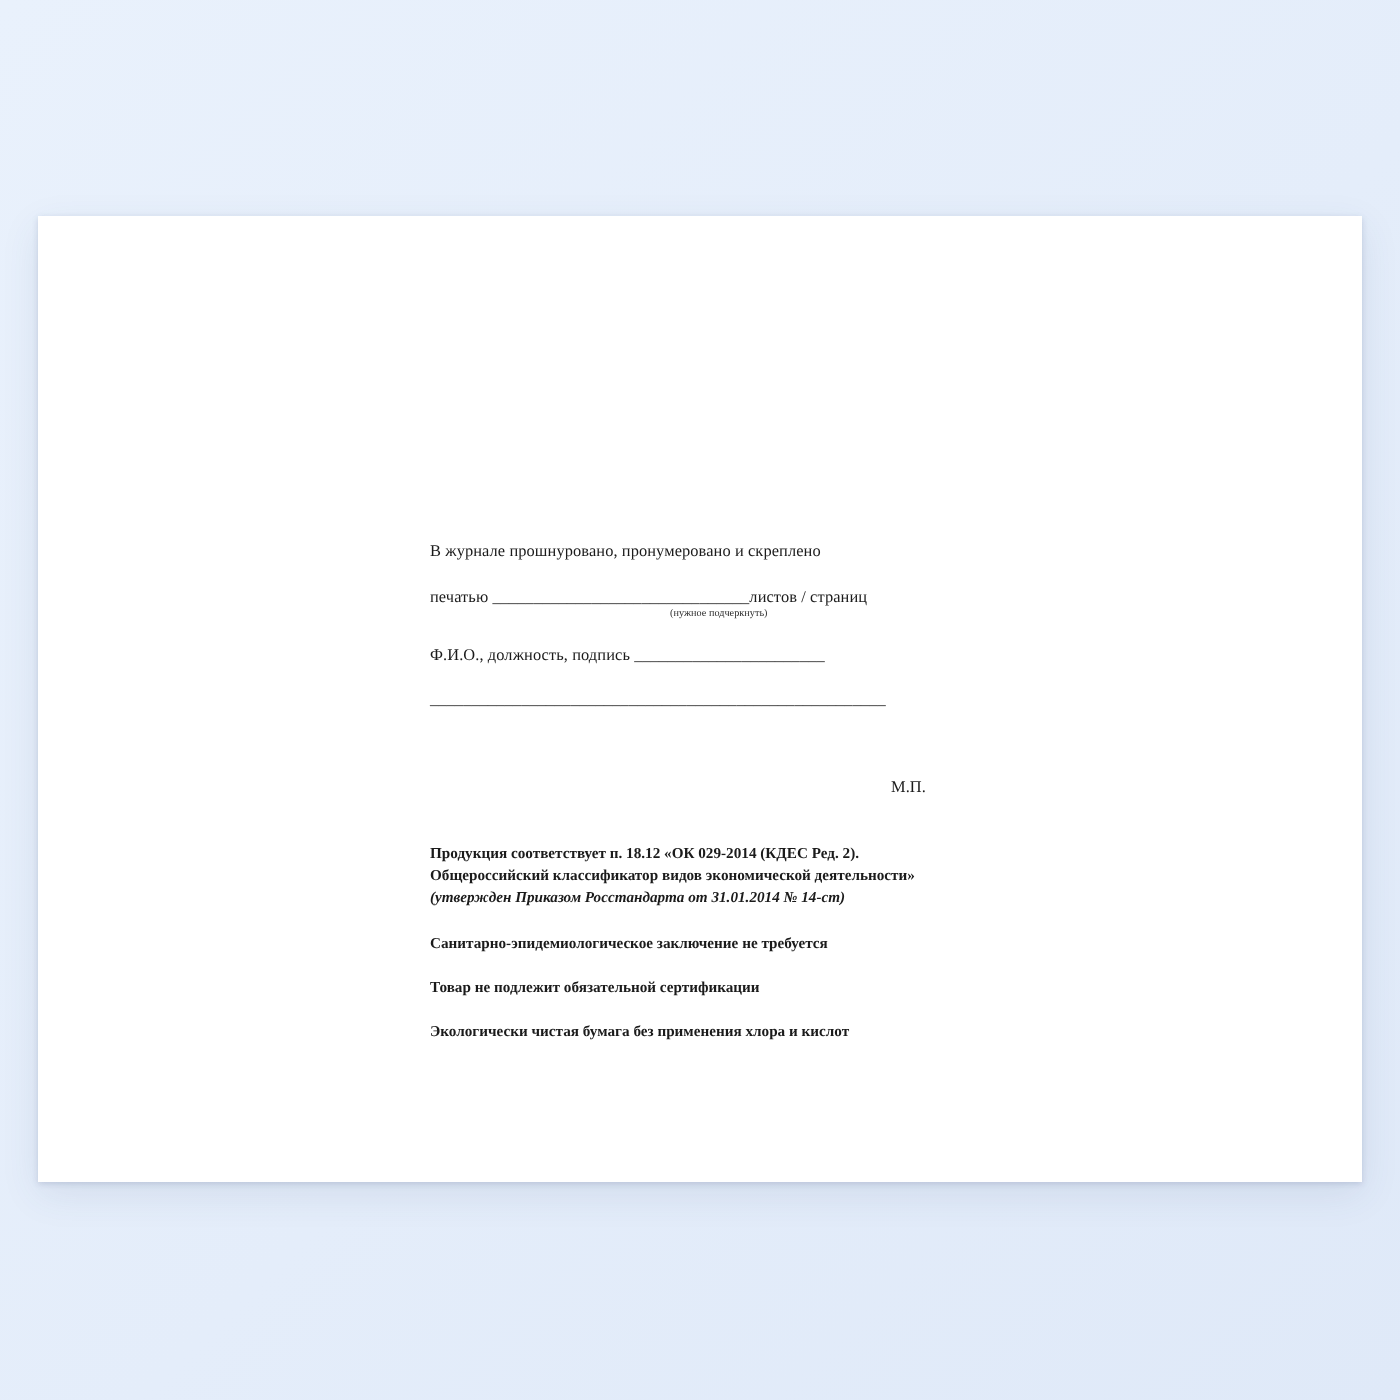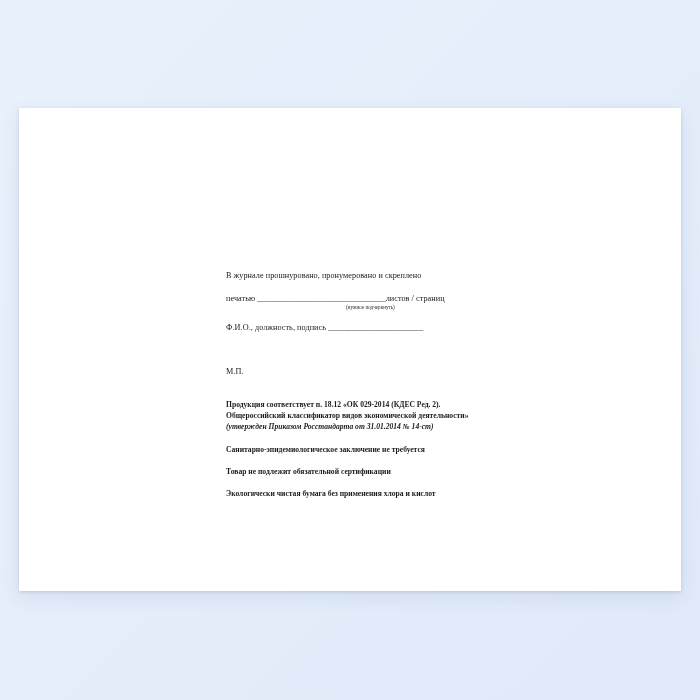--- a/index.html
+++ b/index.html
@@ -23,21 +23,21 @@
     position: absolute;
     left: 19px;
     top: 108px;
     width: 662px;
     height: 483px;
     background: #ffffff;
     box-shadow: 0 1px 3px rgba(60,80,120,0.18), 0 6px 18px rgba(60,80,120,0.10);
   }
   .content {
     position: absolute;
-    left: 207px;
+    left: 196px;
     top: 163px;
     width: 300px;
   }
   .ln {
     color: #1b1b1b;
     font-size: 8.2px;
     line-height: 1.25;
     white-space: nowrap;
     letter-spacing: 0.05px;
   }
@@ -51,21 +51,21 @@
   }
   .tiny-under {
     position: absolute;
     left: 120px;
     top: 10px;
   }
   .row-date { margin-top: 11px; margin-bottom: 12px; }
   .row-fio { margin-bottom: 12px; }
   .row-rule { margin-bottom: 5px; }
   .row-mp {
-    text-align: left;
+    text-align: right;
     padding-right: 52px;
     margin-bottom: 22px;
     margin-top: 34px;
   }
   .block-reg {
     font-size: 7.6px;
     line-height: 1.45;
     color: #1b1b1b;
     font-weight: bold;
   }
@@ -115,20 +115,21 @@
       <div class="ln row-journal">В журнале прошнуровано, пронумеровано и скреплено</div>
 
       <div class="row-seal">
         <div class="ln">печатью _______________________________листов / страниц</div>
         <div class="tiny tiny-under">(нужное подчеркнуть)</div>
       </div>
 
 
       <div class="ln row-fio">Ф.И.О., должность, подпись _______________________</div>
 
+      <div class="ln row-rule">_______________________________________________________</div>
 
       <div class="ln row-mp">М.П.</div>
 
       <div class="block-reg">
         <div>Продукция соответствует п. 18.12 «ОК 029-2014 (КДЕС Ред. 2).</div>
         <div>Общероссийский классификатор видов экономической деятельности»</div>
         <div class="it">(утвержден Приказом Росстандарта от 31.01.2014 № 14-ст)</div>
       </div>
 
       <div class="spacer-10"></div>

